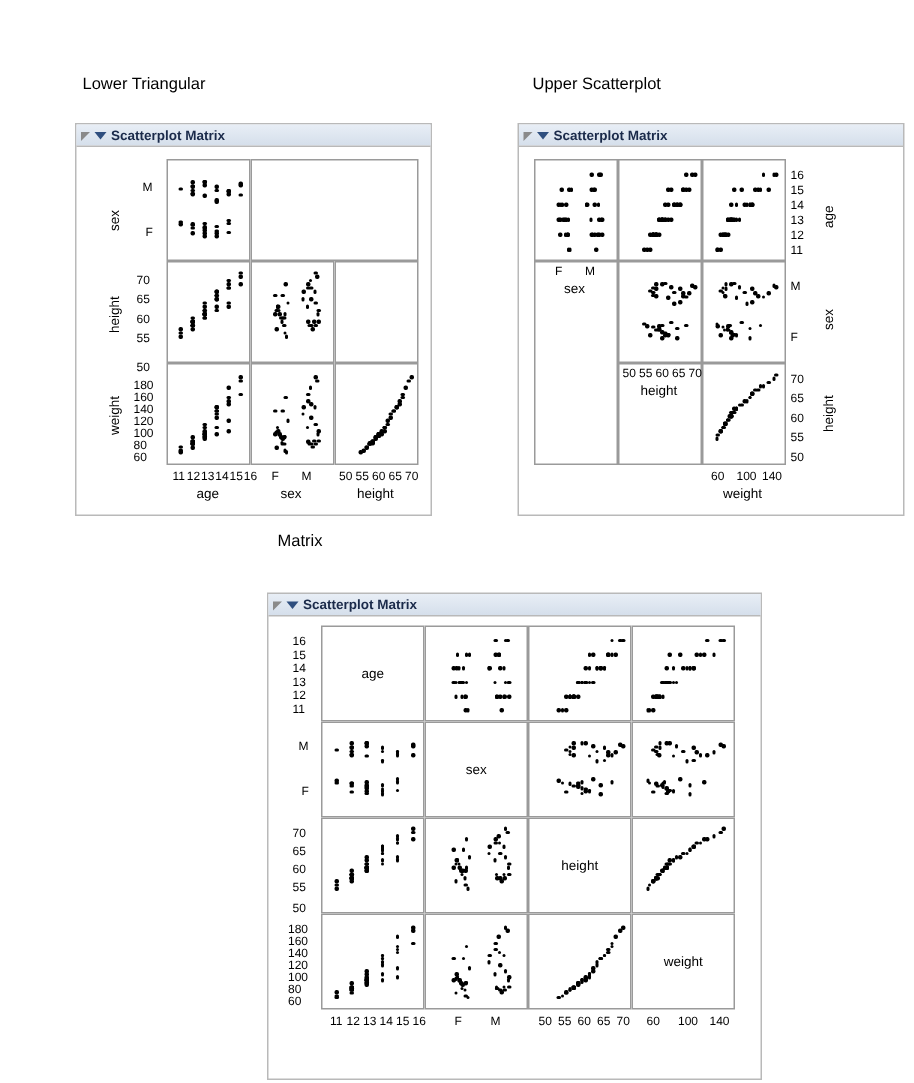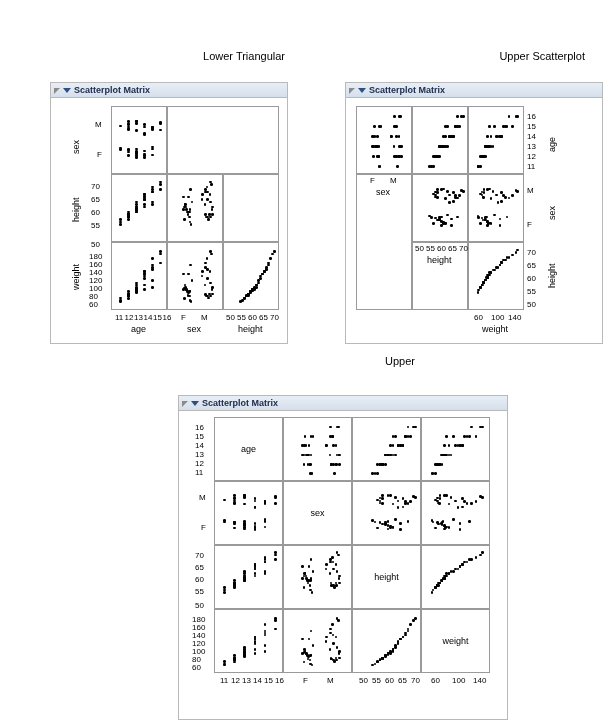--- a/index.html
+++ b/index.html
@@ -8,21 +8,21 @@
     background:#ffffff;
     font-family:"Liberation Sans", sans-serif;
     color:#000;
     position:relative;
     overflow:hidden;
   }
   .caption{
     position:absolute;
     font-size:11px;
     color:#000;
-    text-align:right;
+    text-align:left;
     white-space:nowrap;
   }
   .panel{
     position:absolute;
     border:1px solid #b9b9b9;
     background:#ffffff;
     box-sizing:border-box;
   }
   .panel-title{
     height:15px;
@@ -104,21 +104,21 @@
     white-space:nowrap;
     transform:rotate(-90deg);
     transform-origin:left top;
   }
 </style>
 </head>
 <body>
 
 <div class="caption" style="left:55px;top:50px;width:230px;">Lower Triangular</div>
 <div class="caption" style="left:355px;top:50px;width:230px;">Upper Scatterplot</div>
-<div class="caption" style="left:185px;top:355px;width:230px;">Upper</div>
+<div class="caption" style="left:185px;top:355px;width:230px;">Matrix</div>
 
 <div class="panel" style="left:50px;top:82px;width:238px;height:262px;">
   <div class="panel-title">
     <span class="corner"></span>
     <span class="tri"></span>
     <span>Scatterplot Matrix</span>
   </div>
   <div class="panel-body" id="body-lower" style="height:245px;">
       <div class="cell" style="left: 60px; top: 8px; width: 56px; height: 68px;">
         <div class="dot" style="left: 15px; top: 41.2547px;"></div>

